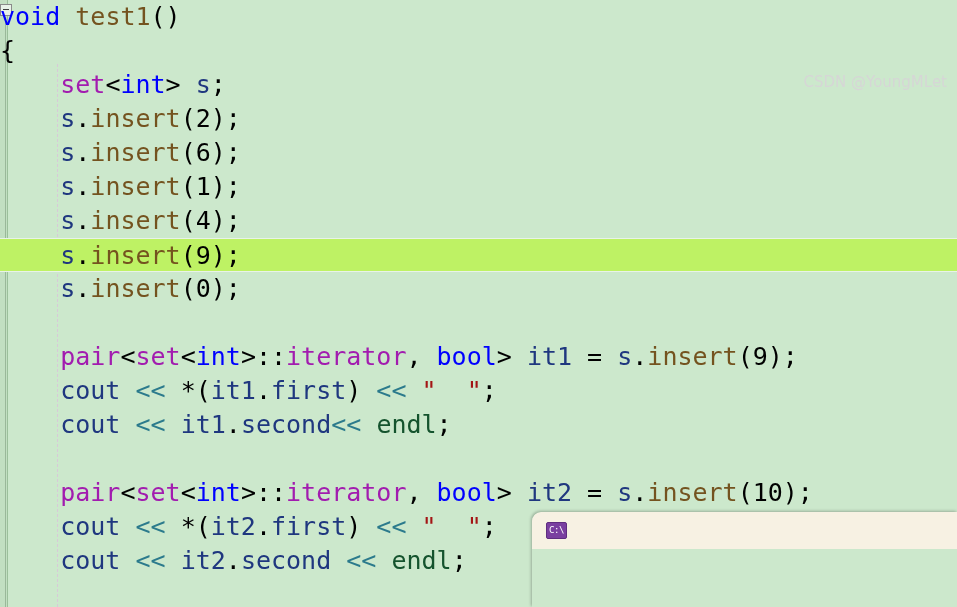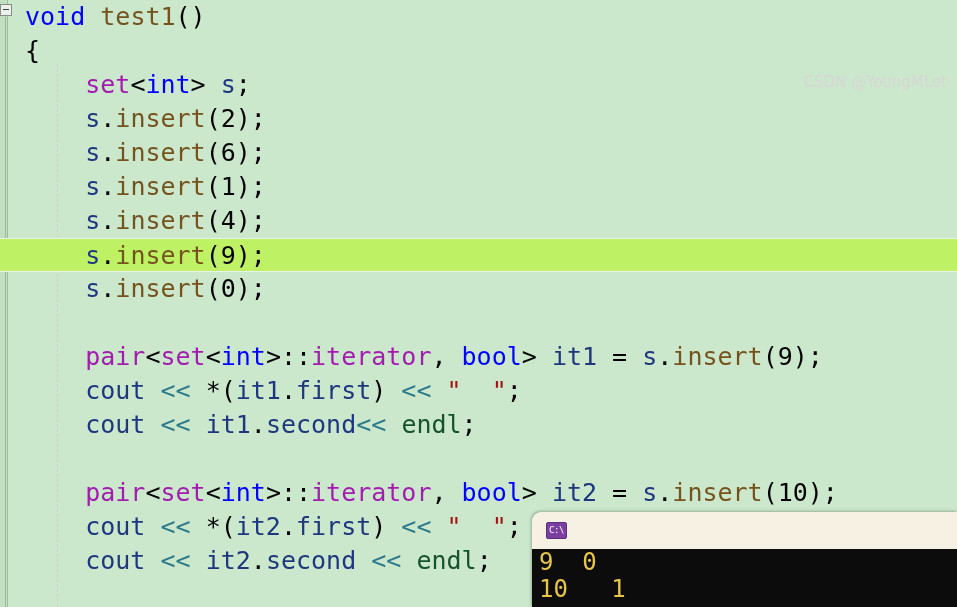--- a/index.html
+++ b/index.html
@@ -74,21 +74,21 @@
     left: 0; top: 0;
     width: 957px;
     font-family: "DejaVu Sans Mono", monospace;
     font-size: 25px;
     line-height: 34px;
     white-space: pre;
   }
   .line {
     position: relative;
     height: 34px;
-    padding-left: 25px;
+    padding-left: 0;
     box-sizing: border-box;
   }
   .line.current {
     background: #bef264;
     border-top: 1px solid #e8f3e8;
     border-bottom: 1px solid #e8f3e8;
     box-sizing: border-box;
   }
 
   
@@ -189,19 +189,15 @@
 
   <div class="code" id="code-lines"><div class="line"><span class="t-kw">void</span><span class="t-op"> </span><span class="t-fn">test1</span><span class="t-op">()</span></div><div class="line"><span class="t-op">{</span></div><div class="line">    <span class="t-type">set</span><span class="t-op">&lt;</span><span class="t-kw">int</span><span class="t-op">&gt; </span><span class="t-var">s</span><span class="t-op">;</span></div><div class="line">    <span class="t-var">s</span><span class="t-op">.</span><span class="t-fn">insert</span><span class="t-op">(</span><span class="t-num">2</span><span class="t-op">);</span></div><div class="line">    <span class="t-var">s</span><span class="t-op">.</span><span class="t-fn">insert</span><span class="t-op">(</span><span class="t-num">6</span><span class="t-op">);</span></div><div class="line">    <span class="t-var">s</span><span class="t-op">.</span><span class="t-fn">insert</span><span class="t-op">(</span><span class="t-num">1</span><span class="t-op">);</span></div><div class="line">    <span class="t-var">s</span><span class="t-op">.</span><span class="t-fn">insert</span><span class="t-op">(</span><span class="t-num">4</span><span class="t-op">);</span></div><div class="line current">    <span class="t-var">s</span><span class="t-op">.</span><span class="t-fn">insert</span><span class="t-op">(</span><span class="t-num">9</span><span class="t-op">);</span></div><div class="line">    <span class="t-var">s</span><span class="t-op">.</span><span class="t-fn">insert</span><span class="t-op">(</span><span class="t-num">0</span><span class="t-op">);</span></div><div class="line">&nbsp;</div><div class="line">    <span class="t-type">pair</span><span class="t-op">&lt;</span><span class="t-type">set</span><span class="t-op">&lt;</span><span class="t-kw">int</span><span class="t-op">&gt;::</span><span class="t-type">iterator</span><span class="t-op">, </span><span class="t-kw">bool</span><span class="t-op">&gt; </span><span class="t-var">it1</span><span class="t-op"> = </span><span class="t-var">s</span><span class="t-op">.</span><span class="t-fn">insert</span><span class="t-op">(</span><span class="t-num">9</span><span class="t-op">);</span></div><div class="line">    <span class="t-var">cout</span><span class="t-op"> </span><span class="t-shift">&lt;&lt;</span><span class="t-op"> *(</span><span class="t-var">it1</span><span class="t-op">.</span><span class="t-var">first</span><span class="t-op">) </span><span class="t-shift">&lt;&lt;</span><span class="t-op"> </span><span class="t-str">"  "</span><span class="t-op">;</span></div><div class="line">    <span class="t-var">cout</span><span class="t-op"> </span><span class="t-shift">&lt;&lt;</span><span class="t-op"> </span><span class="t-var">it1</span><span class="t-op">.</span><span class="t-var">second</span><span class="t-shift">&lt;&lt;</span><span class="t-op"> </span><span class="t-macro">endl</span><span class="t-op">;</span></div><div class="line">&nbsp;</div><div class="line">    <span class="t-type">pair</span><span class="t-op">&lt;</span><span class="t-type">set</span><span class="t-op">&lt;</span><span class="t-kw">int</span><span class="t-op">&gt;::</span><span class="t-type">iterator</span><span class="t-op">, </span><span class="t-kw">bool</span><span class="t-op">&gt; </span><span class="t-var">it2</span><span class="t-op"> = </span><span class="t-var">s</span><span class="t-op">.</span><span class="t-fn">insert</span><span class="t-op">(</span><span class="t-num">10</span><span class="t-op">);</span></div><div class="line">    <span class="t-var">cout</span><span class="t-op"> </span><span class="t-shift">&lt;&lt;</span><span class="t-op"> *(</span><span class="t-var">it2</span><span class="t-op">.</span><span class="t-var">first</span><span class="t-op">) </span><span class="t-shift">&lt;&lt;</span><span class="t-op"> </span><span class="t-str">"  "</span><span class="t-op">;</span></div><div class="line">    <span class="t-var">cout</span><span class="t-op"> </span><span class="t-shift">&lt;&lt;</span><span class="t-op"> </span><span class="t-var">it2</span><span class="t-op">.</span><span class="t-var">second</span><span class="t-op"> </span><span class="t-shift">&lt;&lt;</span><span class="t-op"> </span><span class="t-macro">endl</span><span class="t-op">;</span></div></div>
 </div>
 
 <div id="console">
   <div class="console-titlebar">
     <span class="console-icon">
       <span>C:\</span>
     </span>
   </div>
-  <div class="console-body">
-    <div class="console-line l1">9  0</div>
-    <div class="console-line l2">10   1</div>
-  </div>
 </div>
 
 <div class="watermark">CSDN @YoungMLet</div>
 
 </body></html>

